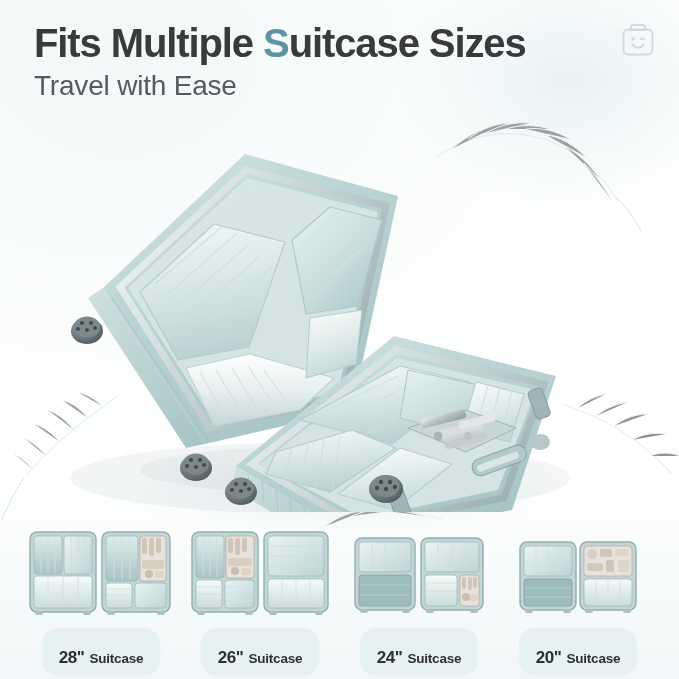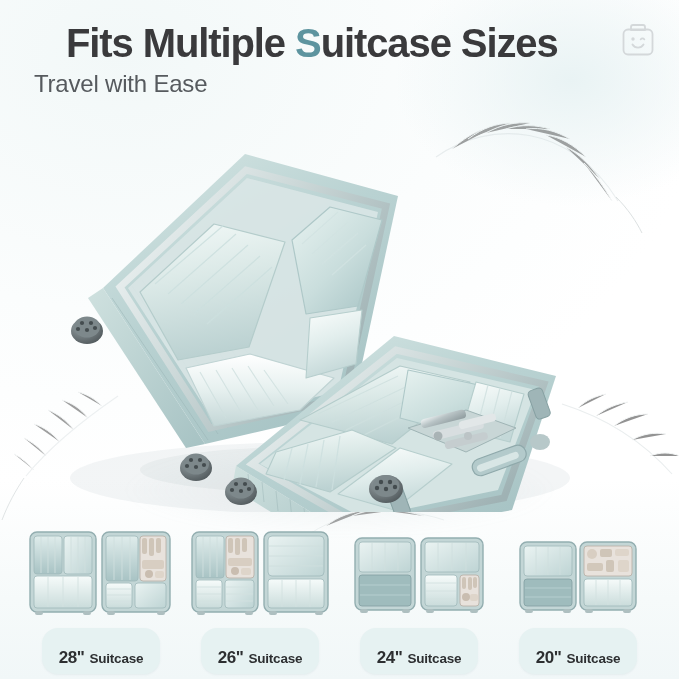--- a/index.html
+++ b/index.html
@@ -33,25 +33,25 @@
   }
 
   
   .feather{ position:absolute; pointer-events:none; opacity:.5; }
   .feather svg{ display:block; }
 
   
   #header{ position:absolute; left:34px; top:22px; width:600px; }
   #title{
     font-size:40px; line-height:1.05; font-weight:800;
-    letter-spacing:-1.1px; color:#3a3a3c; white-space:nowrap;margin-left:32px;
+    letter-spacing:-1.1px; color:#3a3a3c; white-space:nowrap;
   }
   #title .accent{ color:#5d949f; }
   #subtitle{
-    margin-top:6px; font-size:24px; letter-spacing:-.2px;
+    margin-top:6px; font-size:28px; letter-spacing:-.2px;
     color:#565a5e; font-weight:300;
   }
 
   
   #brand-logo{ position:absolute; right:18px; top:16px; width:46px; height:46px; }
 
   
   #hero{ position:absolute; left:0; top:92px; width:679px; height:420px; }
 
   

